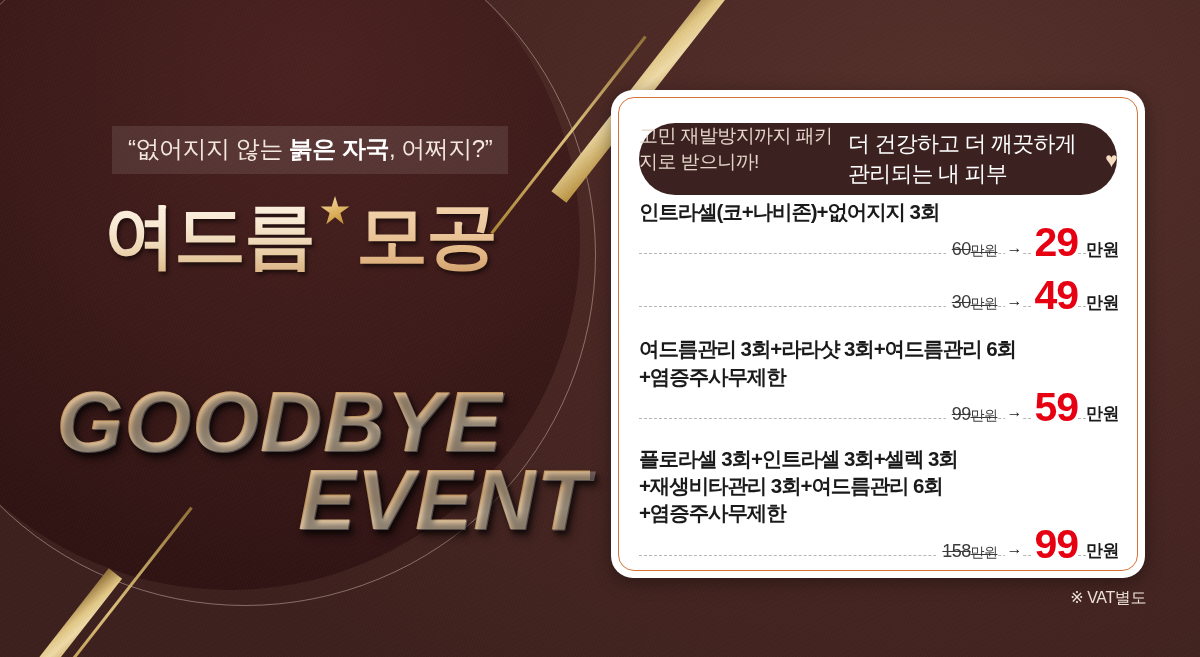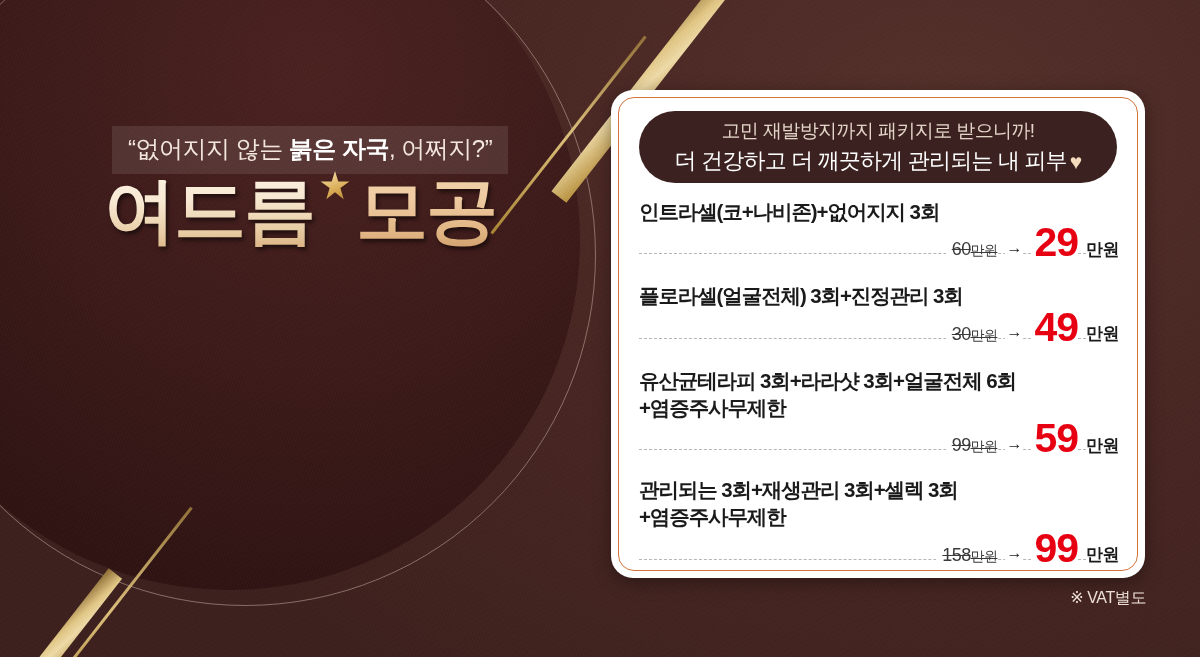--- a/index.html
+++ b/index.html
@@ -116,21 +116,21 @@
     white-space: nowrap;
   }
   .tagline b {
     font-weight: 700;
     color: #ffffff;
   }
 
   .headline {
     position: absolute;
     left: 104px;
-    top: 171px;
+    top: 196px;
     font-size: 72px;
     font-weight: 800;
     line-height: 1.02;
     letter-spacing: -2px;
     white-space: nowrap;
   }
   .hl-line { display: block; position: relative; }
   .hl-a {
     background: linear-gradient(178deg, #fdf4e4 0%, #f7e8d2 38%, #e9cfa8 72%, #d9b07f 100%);
     -webkit-background-clip: text;
@@ -198,28 +198,27 @@
     position: absolute;
     inset: 7px;
     border: 1.6px solid #d2743a;
     border-radius: 16px;
     pointer-events: none;
   }
 
   .pill {
     position: absolute;
     left: 28px;
-    top: 21px;
+    top: 33px;
     width: 478px;
     height: 72px;
     border-radius: 36px;
     background: #3b2220;
     display: flex;
-    flex-direction: column;
-    align-items: center;
+    flex-direction: row;
     justify-content: center;
     gap: 2px;
   }
   .pill-l1 {
     color: #e4d4c8;
     font-size: 19px;
     font-weight: 400;
     letter-spacing: -.6px;
   }
   .pill-l2 {
@@ -341,20 +340,24 @@
   <div class="grain"></div>
 
   <div class="left-col">
 
     <div class="tagline"><span>“없어지지 않는 </span><b>붉은 자국</b><span>, 어쩌지?”</span></div>
 
     <div class="headline">
       <span class="hl-line"><span class="hl-a">여드름</span><span class="star"></span><span class="hl-b">모공</span></span>
     </div>
 
+    <div class="goodbye-wrap">
+      <div class="gb gb-1">GOODBYE</div>
+      <div class="gb gb-2">EVENT</div>
+    </div>
   </div>
 
   <div class="card">
     <div class="card-inner-border"></div>
 
     <div class="pill">
       <div class="pill-l1">고민 재발방지까지 패키지로 받으니까!</div>
       <div class="pill-l2">
           <span>더 건강하고 더 깨끗하게 관리되는 내 피부</span>
           <span class="heart">♥</span>
@@ -370,49 +373,47 @@
         <div class="row-price">
           <div class="dash"></div>
           <span class="old"><span>60</span><span class="unit">만원</span></span>
           <span class="arrow">→</span>
           <span class="new">29</span>
           <span class="new-unit">만원</span>
         </div>
       </div>
 
       <div class="row" style="margin-top:19px;">
-        <div class="row-title">
-          <div>플로라셀(얼굴전체) 3회+진정관리 3회</div>
-        </div>
         <div class="row-price">
           <div class="dash"></div>
           <span class="old"><span>30</span><span class="unit">만원</span></span>
           <span class="arrow">→</span>
           <span class="new">49</span>
           <span class="new-unit">만원</span>
         </div>
       </div>
 
       <div class="row" style="margin-top:19px;">
         <div class="row-title">
-          <div>유산균테라피 3회+라라샷 3회+얼굴전체 6회</div>
+          <div>여드름관리 3회+라라샷 3회+여드름관리 6회</div>
           <div>+염증주사무제한</div>
         </div>
         <div class="row-price">
           <div class="dash"></div>
           <span class="old"><span>99</span><span class="unit">만원</span></span>
           <span class="arrow">→</span>
           <span class="new">59</span>
           <span class="new-unit">만원</span>
         </div>
       </div>
 
       <div class="row" style="margin-top:17px;">
         <div class="row-title">
-          <div>관리되는 3회+재생관리 3회+셀렉 3회</div>
+          <div>플로라셀 3회+인트라셀 3회+셀렉 3회</div>
+          <div>+재생비타관리 3회+여드름관리 6회</div>
           <div>+염증주사무제한</div>
         </div>
         <div class="row-price">
           <div class="dash"></div>
           <span class="old"><span>158</span><span class="unit">만원</span></span>
           <span class="arrow">→</span>
           <span class="new">99</span>
           <span class="new-unit">만원</span>
         </div>
       </div>

